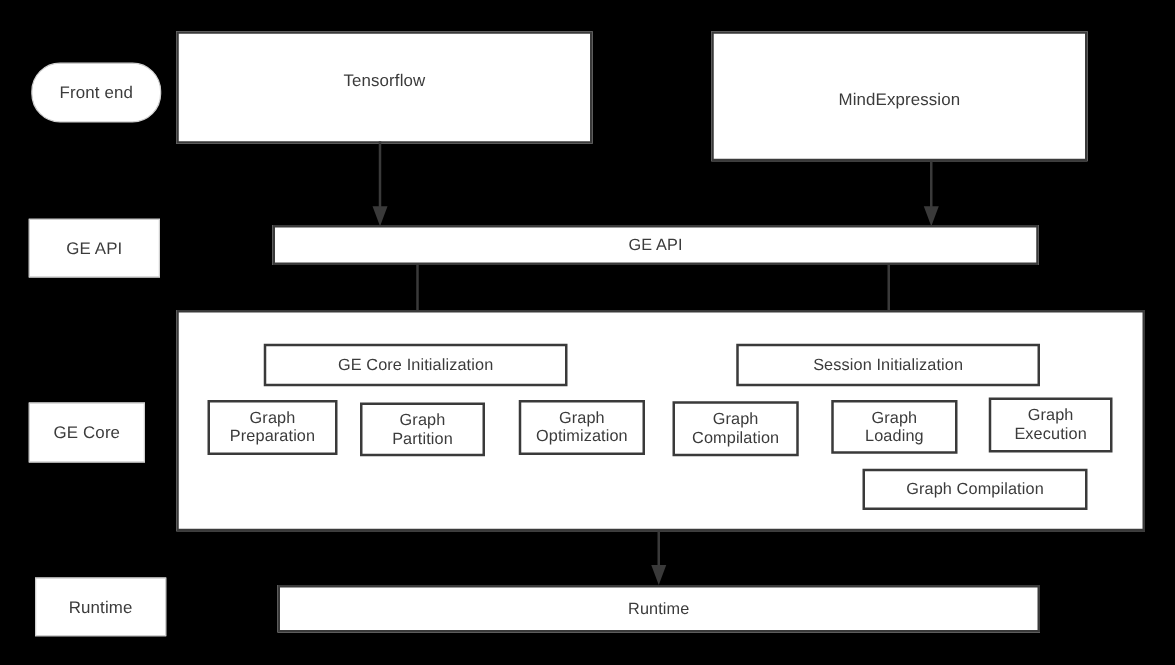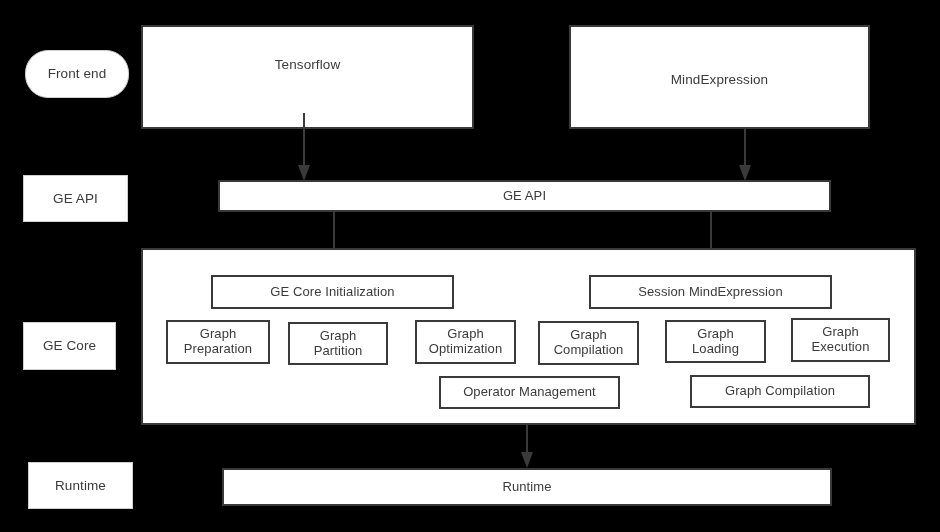--- a/index.html
+++ b/index.html
@@ -70,21 +70,21 @@
   </div>
 
   <div class="box label-box" style="left:23px; top:322px; width:93px; height:48px;">
     <span>GE Core</span>
   </div>
 
   <div class="box label-box" style="left:28px; top:462px; width:105px; height:47px;">
     <span>Runtime</span>
   </div>
 
-  <div class="box outer-container" style="left:141px; top:25px; width:333px; height:104px;">
+  <div class="box outer-container" style="left:141px; top:25px; width:333px; height:90px;">
     <div class="title-top" style="top:30px;">Tensorflow</div>
   </div>
 
   <div class="box outer-container" style="left:569px; top:25px; width:301px; height:104px;">
     <div class="title-top" style="top:45px;">MindExpression</div>
   </div>
 
   <div class="arrow" style="left:296px; top:113px;">
     <svg width="16" height="68" viewBox="0 0 16 68">
       <line x1="8" y1="0" x2="8" y2="56" stroke="#3a3a3a" stroke-width="2"></line>
@@ -116,21 +116,21 @@
       <polygon points="2,48 14,48 8,64" fill="#3a3a3a"></polygon>
     </svg>
   </div>
 
   <div class="box outer-container" style="left:141px; top:248px; width:775px; height:177px;"></div>
 
   <div class="box" style="left:211px; top:275px; width:243px; height:34px;">
     <span>GE Core Initialization</span>
   </div>
   <div class="box" style="left:589px; top:275px; width:243px; height:34px;">
-    <span>Session MindExpression</span>
+    <span>Session Initialization</span>
   </div>
 
   <div class="box" style="left:166px; top:320px; width:104px; height:44px;">
     <span class="ml">Graph<br>Preparation</span>
   </div>
   <div class="box" style="left:288px; top:322px; width:100px; height:43px;">
     <span class="ml">Graph<br>Partition</span>
   </div>
   <div class="box" style="left:415px; top:320px; width:101px; height:44px;">
     <span class="ml">Graph<br>Optimization</span>
@@ -138,23 +138,20 @@
   <div class="box" style="left:538px; top:321px; width:101px; height:44px;">
     <span class="ml">Graph<br>Compilation</span>
   </div>
   <div class="box" style="left:665px; top:320px; width:101px; height:43px;">
     <span class="ml">Graph<br>Loading</span>
   </div>
   <div class="box" style="left:791px; top:318px; width:99px; height:44px;">
     <span class="ml">Graph<br>Execution</span>
   </div>
 
-  <div class="box" style="left:439px; top:376px; width:181px; height:33px;">
-    <span>Operator Management</span>
-  </div>
   <div class="box" style="left:690px; top:375px; width:180px; height:33px;">
     <span>Graph Compilation</span>
   </div>
 
   <div class="arrow" style="left:519px; top:425px;">
     <svg width="16" height="43" viewBox="0 0 16 43">
       <line x1="8" y1="0" x2="8" y2="31" stroke="#3a3a3a" stroke-width="2"></line>
       <polygon points="2,27 14,27 8,43" fill="#3a3a3a"></polygon>
     </svg>
   </div>

